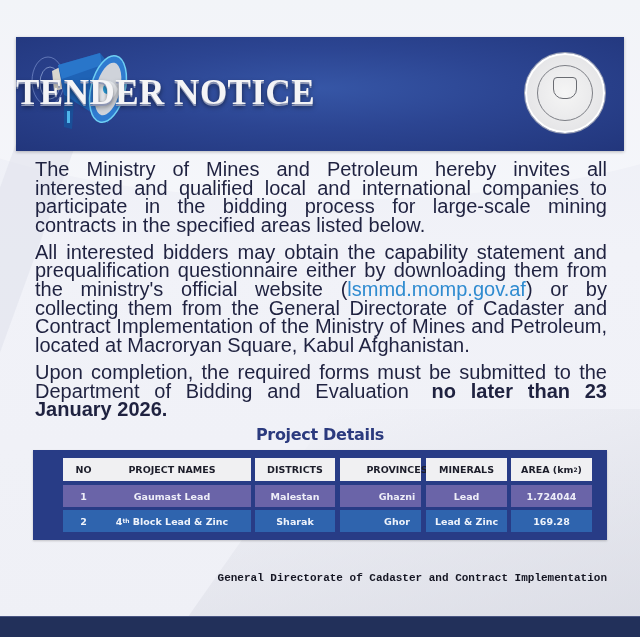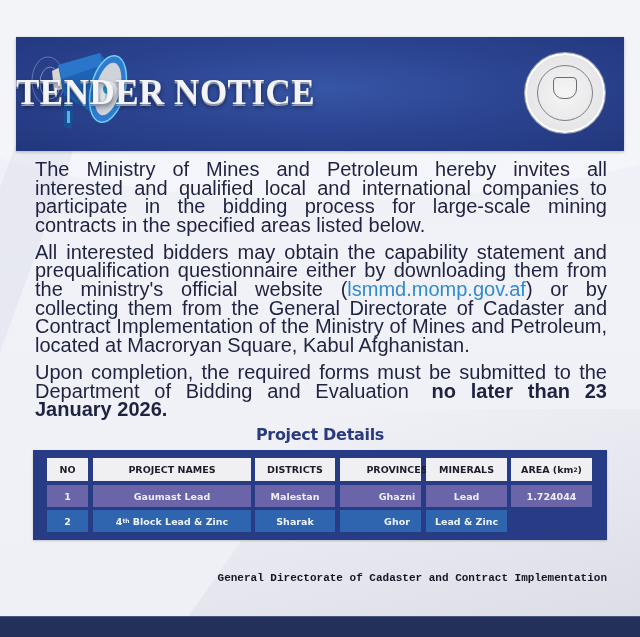--- a/index.html
+++ b/index.html
@@ -92,21 +92,21 @@
     position: absolute;
     display: flex; align-items: center; justify-content: center;
     font-family: "DejaVu Sans", sans-serif;
     font-size: 9.5px;
     font-weight: bold;
     white-space: nowrap;
   }
   .hdr { background: #f0f0f2; color: #1c1d2a; top: 8px; height: 23px; }
   .r1 { background: #6a64a8; color: #eeeef8; top: 35px; height: 22px; }
   .r2 { background: #2f64ae; color: #eef3fb; top: 60px; height: 22px; }
-  .c0 { left: 14px; width: 41px; }
+  .c0 { left: 30px; width: 41px; }
   .c1 { left: 60px; width: 158px; }
   .c2 { left: 222px; width: 80px; }
   .c3 { left: 307px; width: 81px; padding-left: 33px; }
   .c4 { left: 393px; width: 81px; }
   .c5 { left: 478px; width: 81px; }
   sup { font-size: 6px; vertical-align: super; line-height: 0; }
 
   .footer-credit {
     position: absolute; right: 33px; top: 572px;
     font-family: Liberation Mono, monospace;
@@ -185,17 +185,18 @@
 
   <div class="cell r2 c0">2</div>
   <div class="cell r2 c1">
     <span>4</span>
       <sup>th</sup>
       <span style="white-space:pre"> Block Lead &amp; Zinc</span>
   </div>
   <div class="cell r2 c2">Sharak</div>
   <div class="cell r2 c3">Ghor</div>
   <div class="cell r2 c4">Lead &amp; Zinc</div>
+  <div class="cell r2 c5">169.28</div>
 </div>
 
 <div class="footer-credit">General Directorate of Cadaster and Contract Implementation</div>
 
 <div class="footer-bar"></div>
 
 </body></html>

